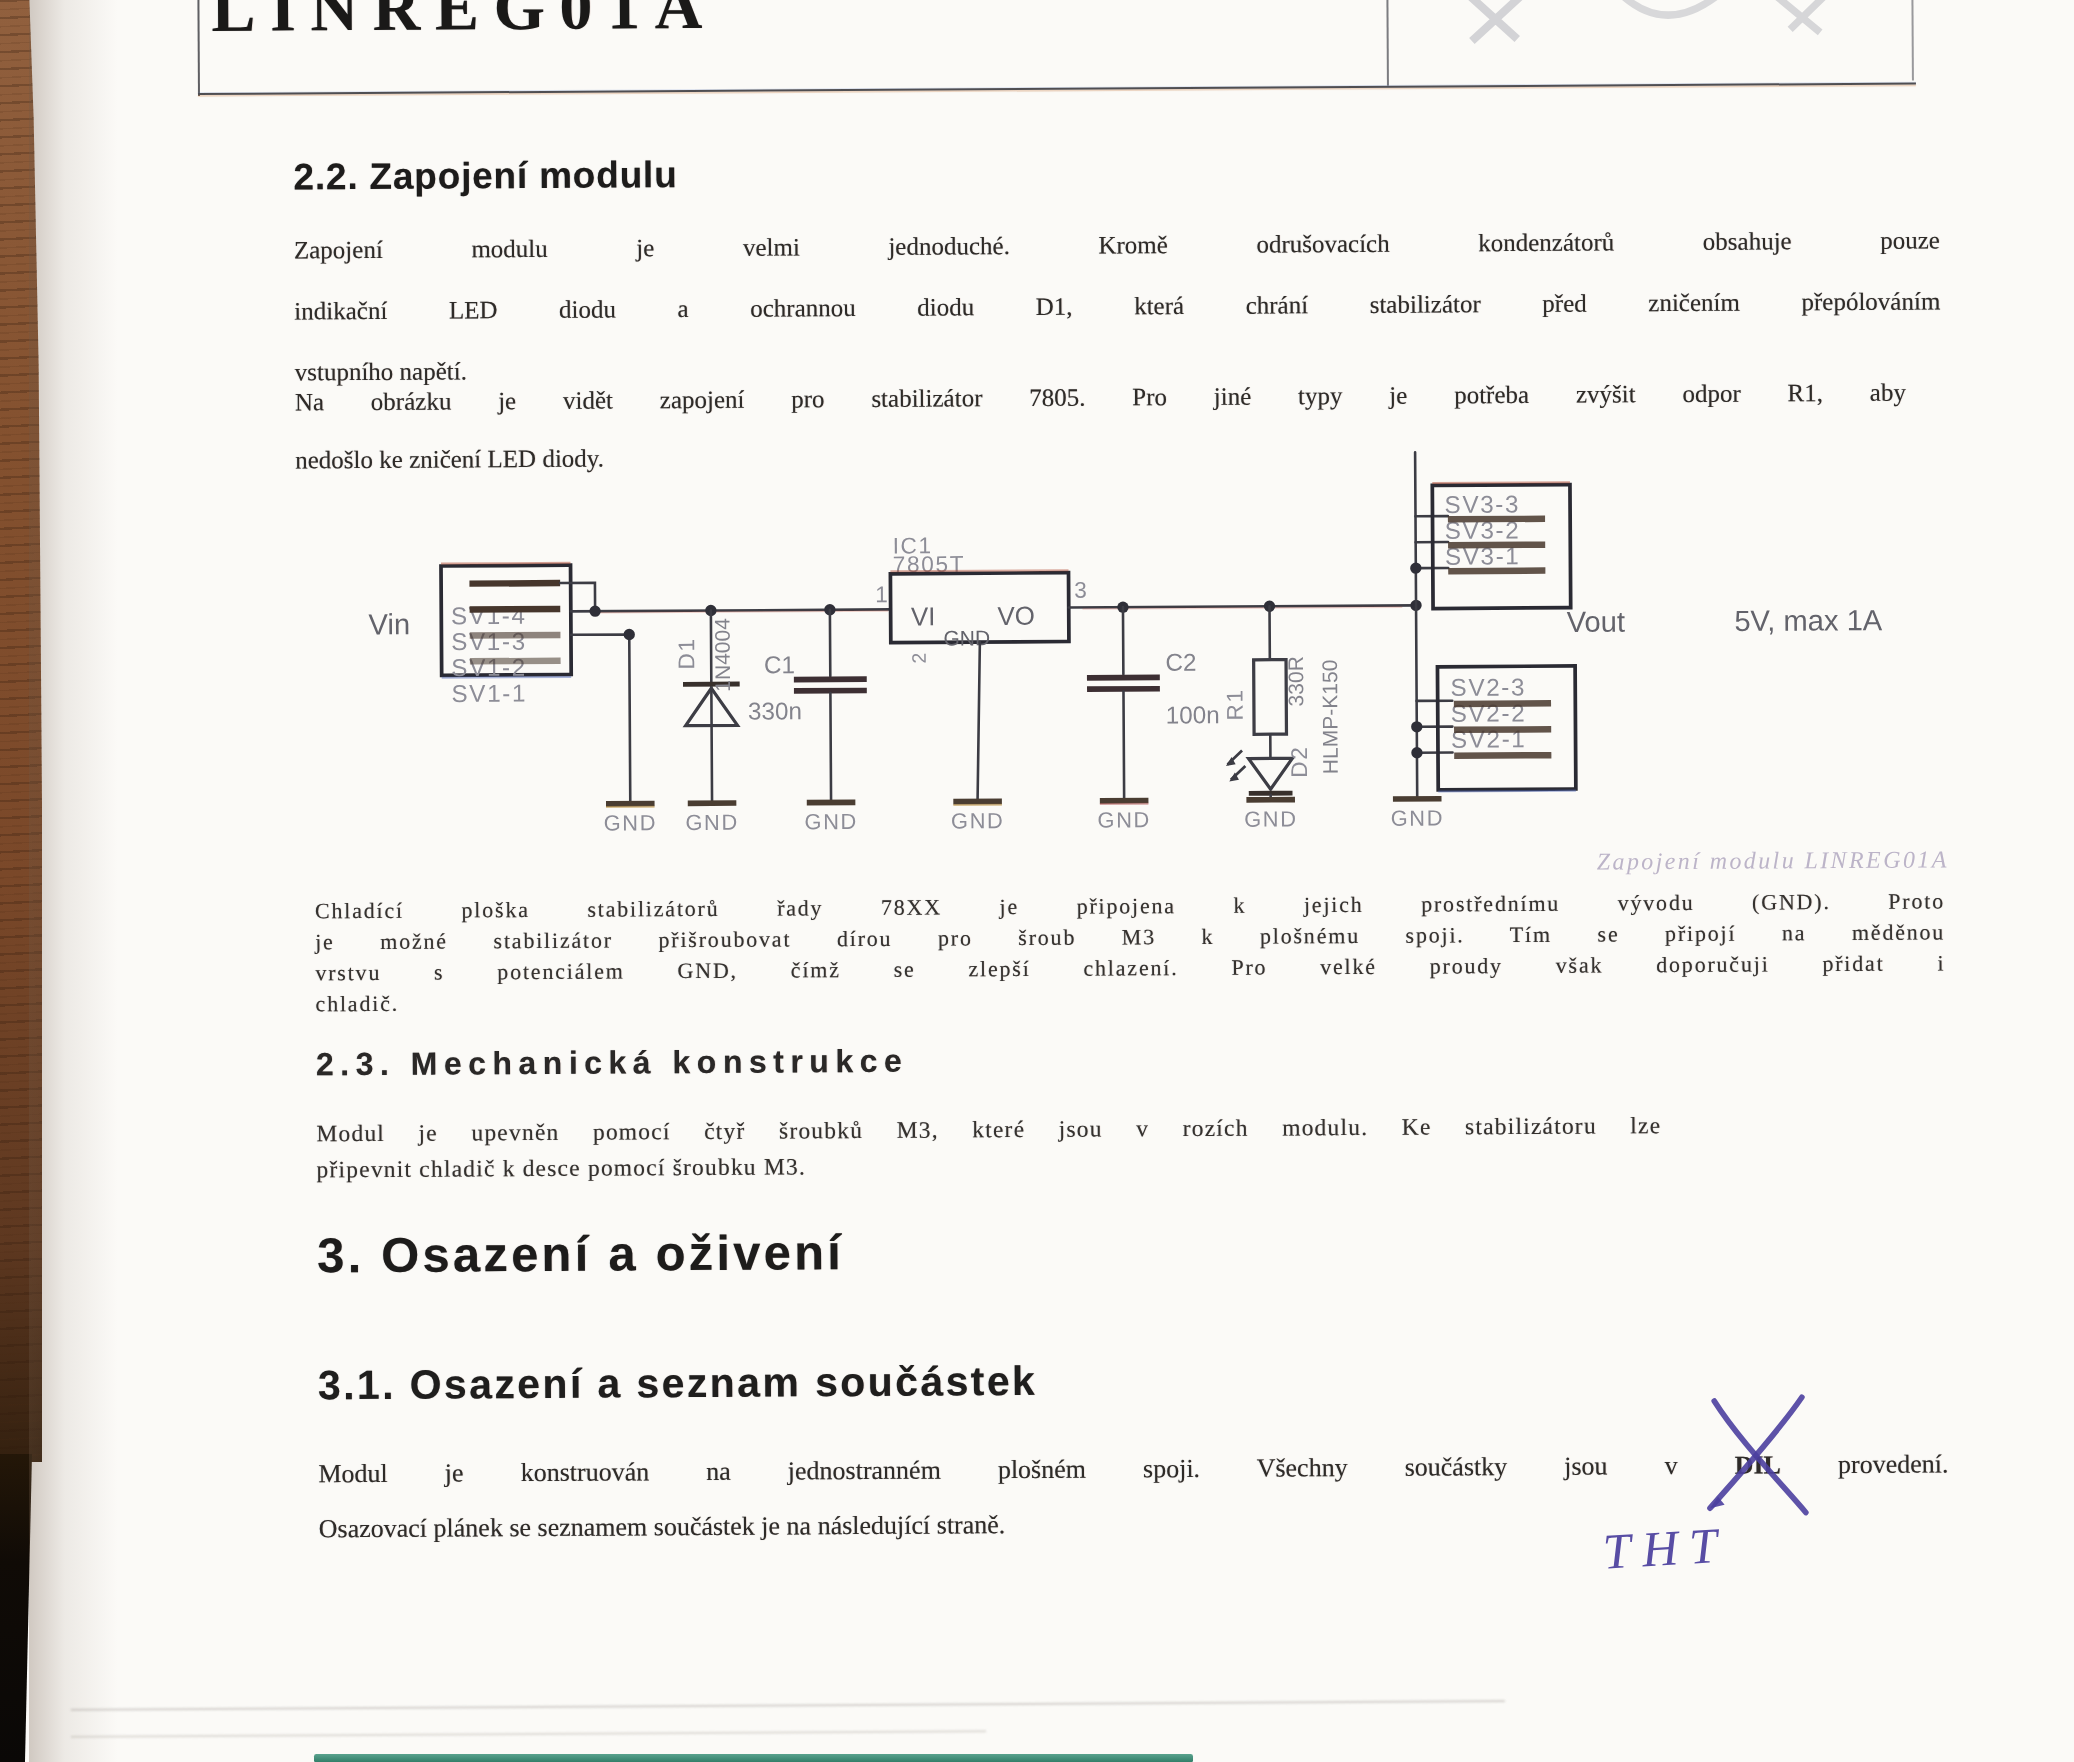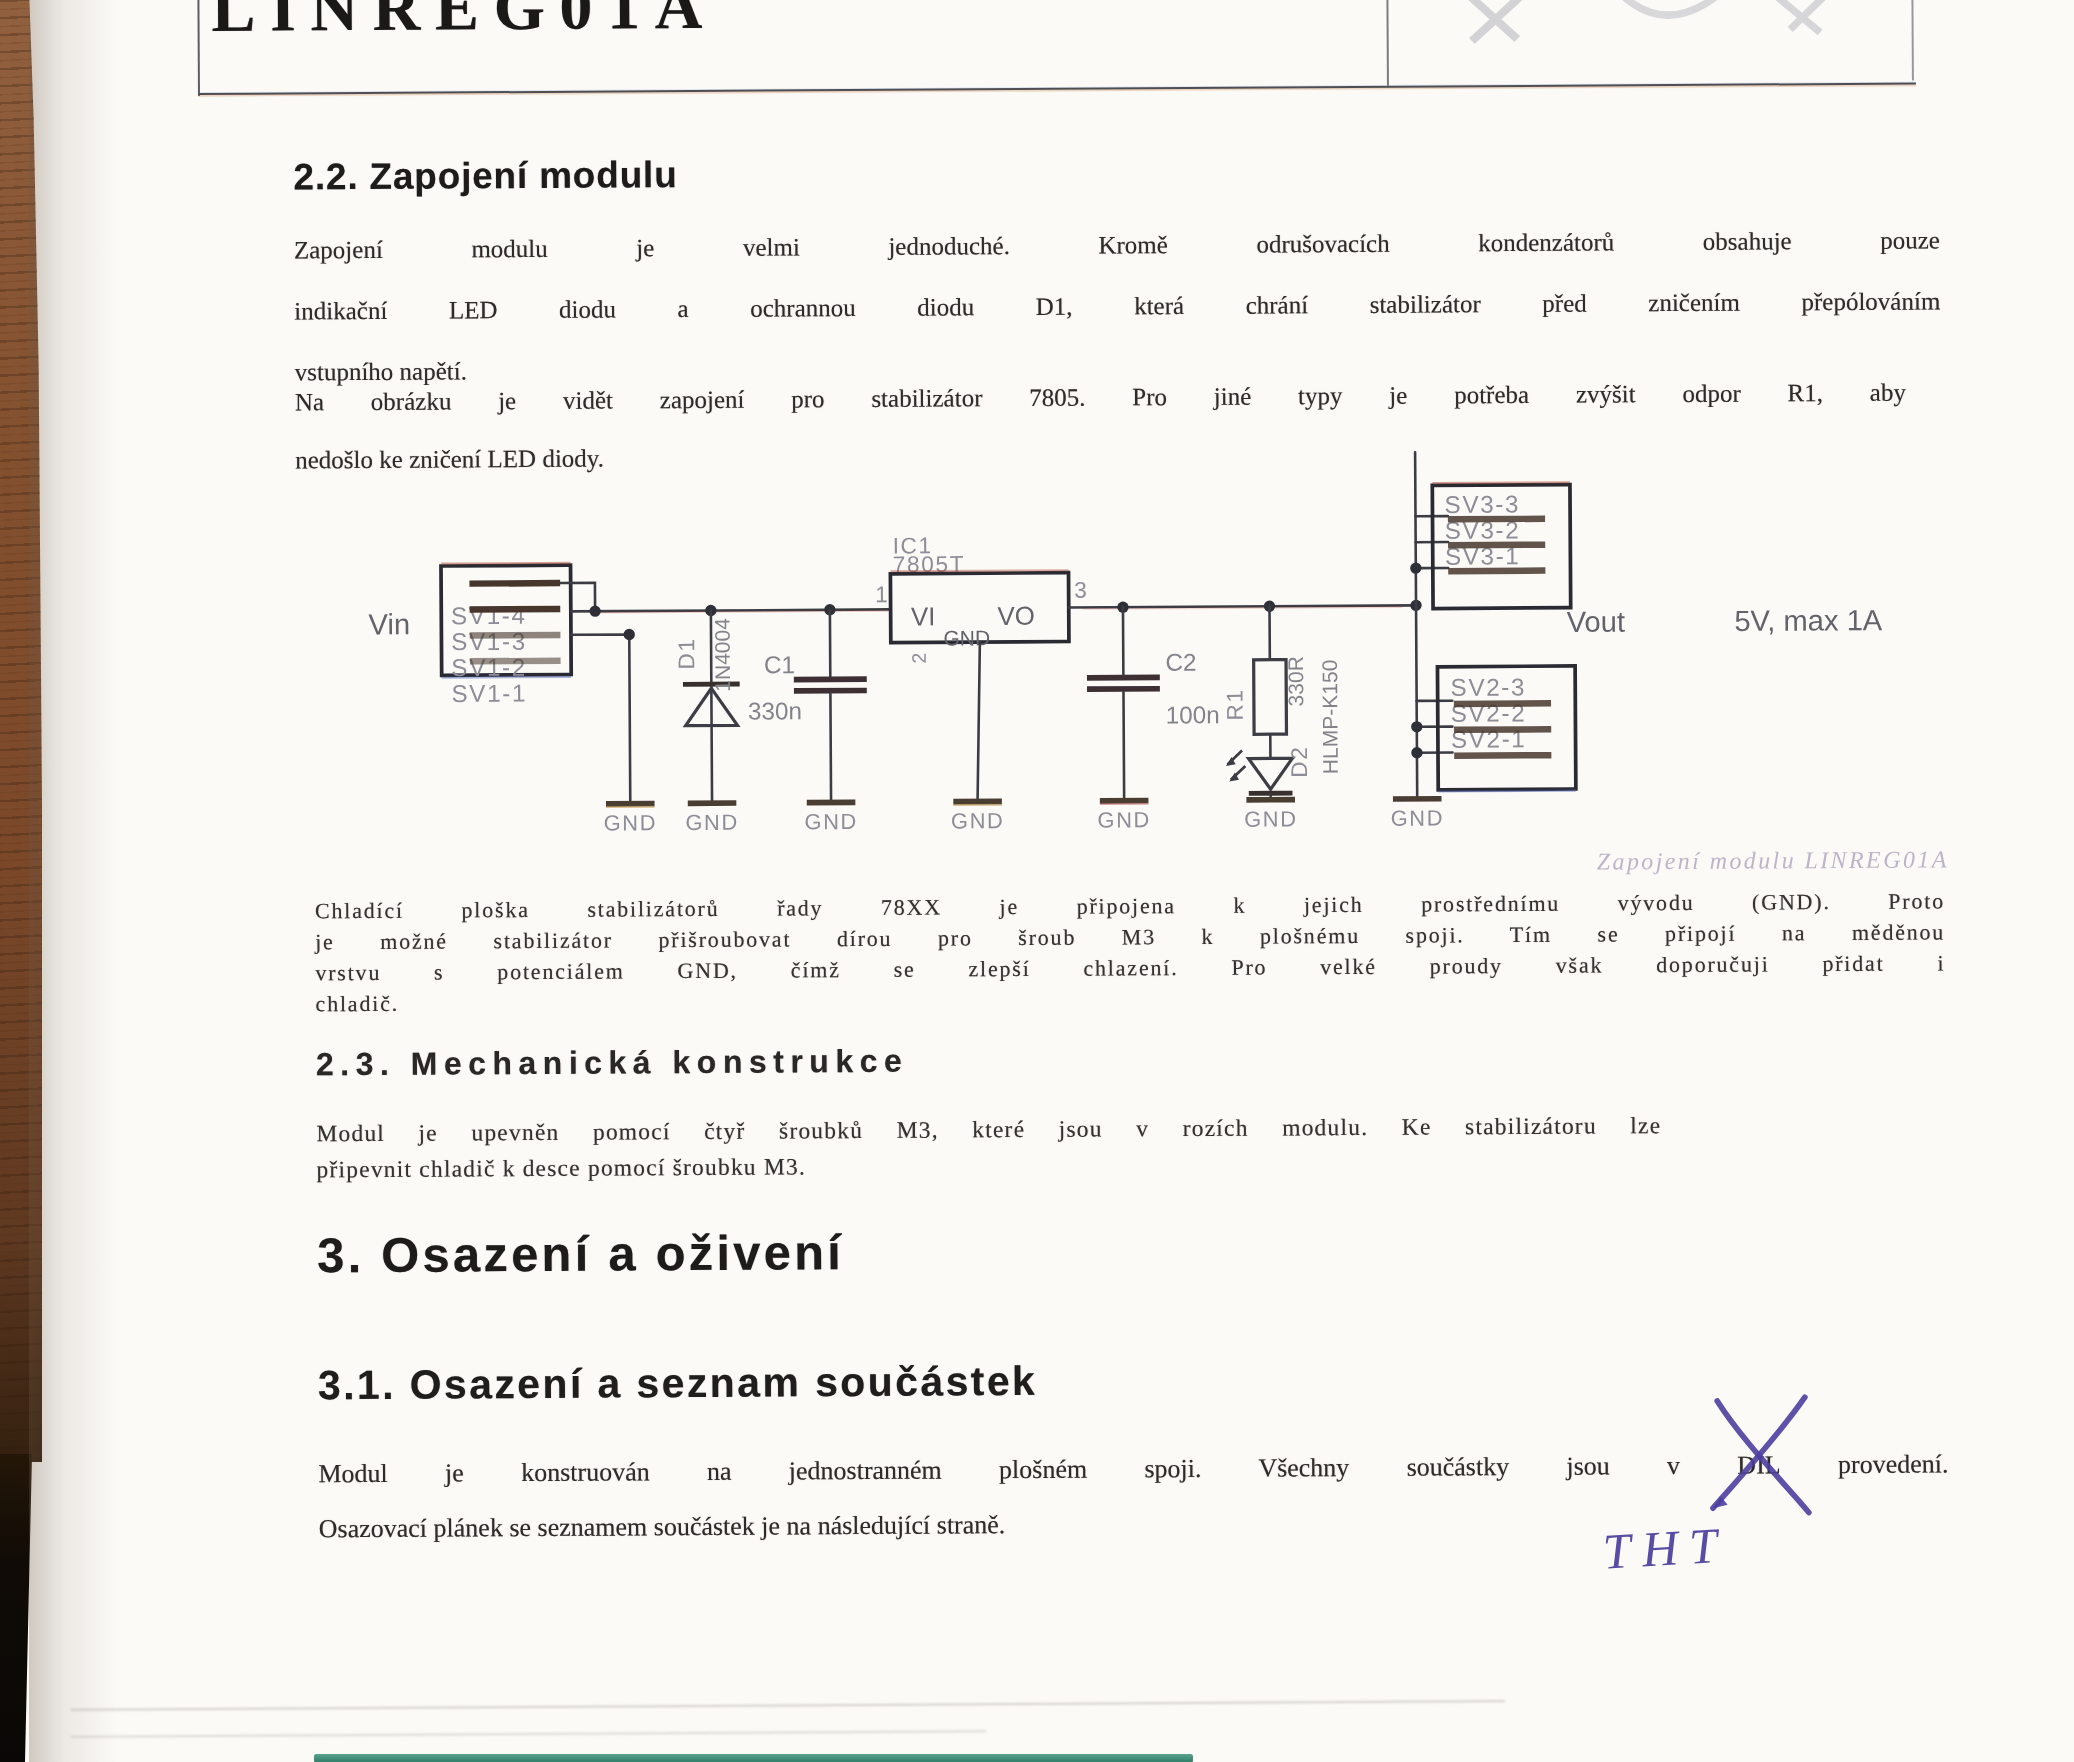--- a/index.html
+++ b/index.html
@@ -211,21 +211,21 @@
     <div class="abs ser soft" style="left:310px;top:1116px;width:1345px;font-size:23.5px;letter-spacing:1.2px;color:#34312e;">
       <div class="ln jl" style="height:36px;line-height:36px;">Modul je upevněn pomocí čtyř šroubků M3, které jsou v rozích modulu. Ke stabilizátoru lze</div>
       <div class="ln" style="height:36px;line-height:36px;">připevnit chladič k desce pomocí šroubku M3.</div>
     </div>
 
     <div class="abs sans soft" style="left:310px;top:1228px;font-size:49px;font-weight:bold;letter-spacing:3.2px;color:#1d1c1b;">3. Osazení a oživení</div>
     <div class="abs sans soft" style="left:310px;top:1363px;font-size:41px;font-weight:bold;letter-spacing:2.4px;color:#1f1e1d;">3.1. Osazení a seznam součástek</div>
 
     <div class="abs body31 soft" style="left:310px;top:1447px;width:1630px;font-size:26px;">
       <div class="jl" style="height:55px;line-height:55px;white-space:nowrap;">
-        <span>Modul je konstruován na jednostranném plošném spoji. Všechny součástky jsou v </span><span style="position:relative;display:inline-block;"><span>DIL</span><svg class="abs" style="left:-36px;top:-45px;" width="138" height="122" viewBox="0 0 170 150">
+        <span>Modul je konstruován na jednostranném plošném spoji. Všechny součástky jsou v </span><span style="position:relative;display:inline-block;font-weight:bold;"><span>DIL</span><svg class="abs" style="left:-36px;top:-45px;" width="138" height="122" viewBox="0 0 170 150">
             <path class="ink" d="M128,6 C96,52 44,108 14,142"></path>
             <path class="ink" d="M20,10 C50,58 102,112 132,148"></path>
             <path d="M14,142 l18,-4 l-8,-10 z" fill="#4b3f9e" opacity=".9"></path>
           </svg></span><span> provedení.</span>
       </div>
       <div class="ln" style="height:55px;line-height:55px;">Osazovací plánek se seznamem součástek je na následující straně.</div>
     </div>
 
     <div id="tht" class="abs" style="left:1594px;top:1528px;">THT</div>
 

